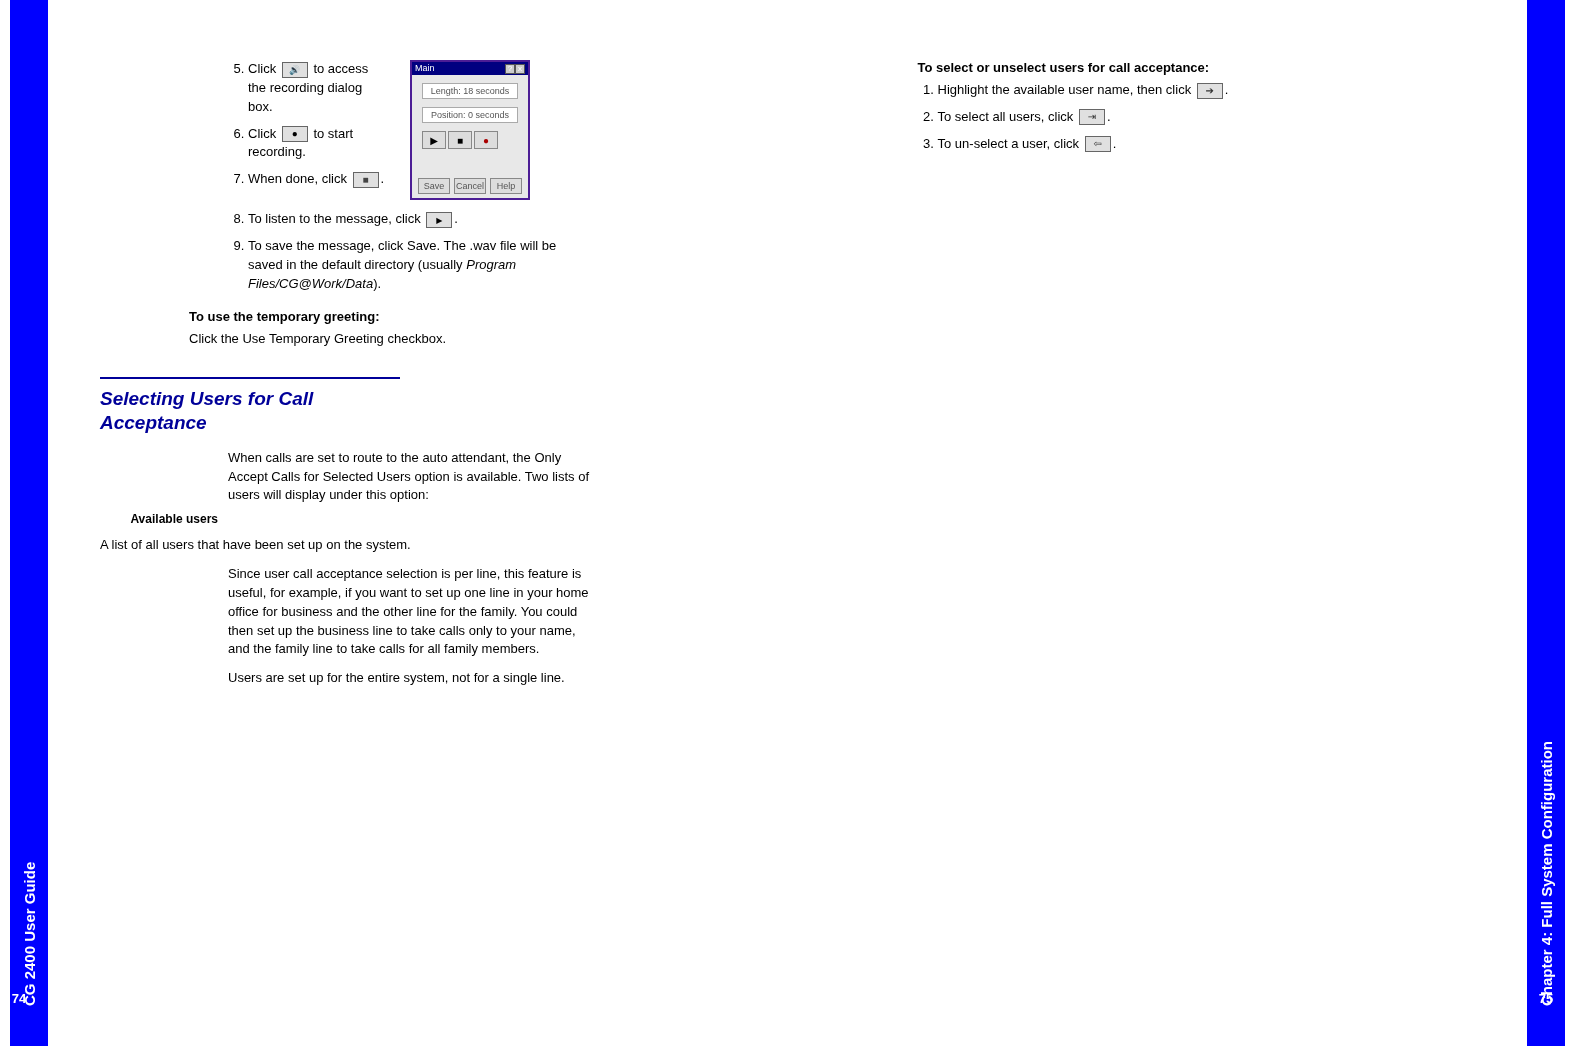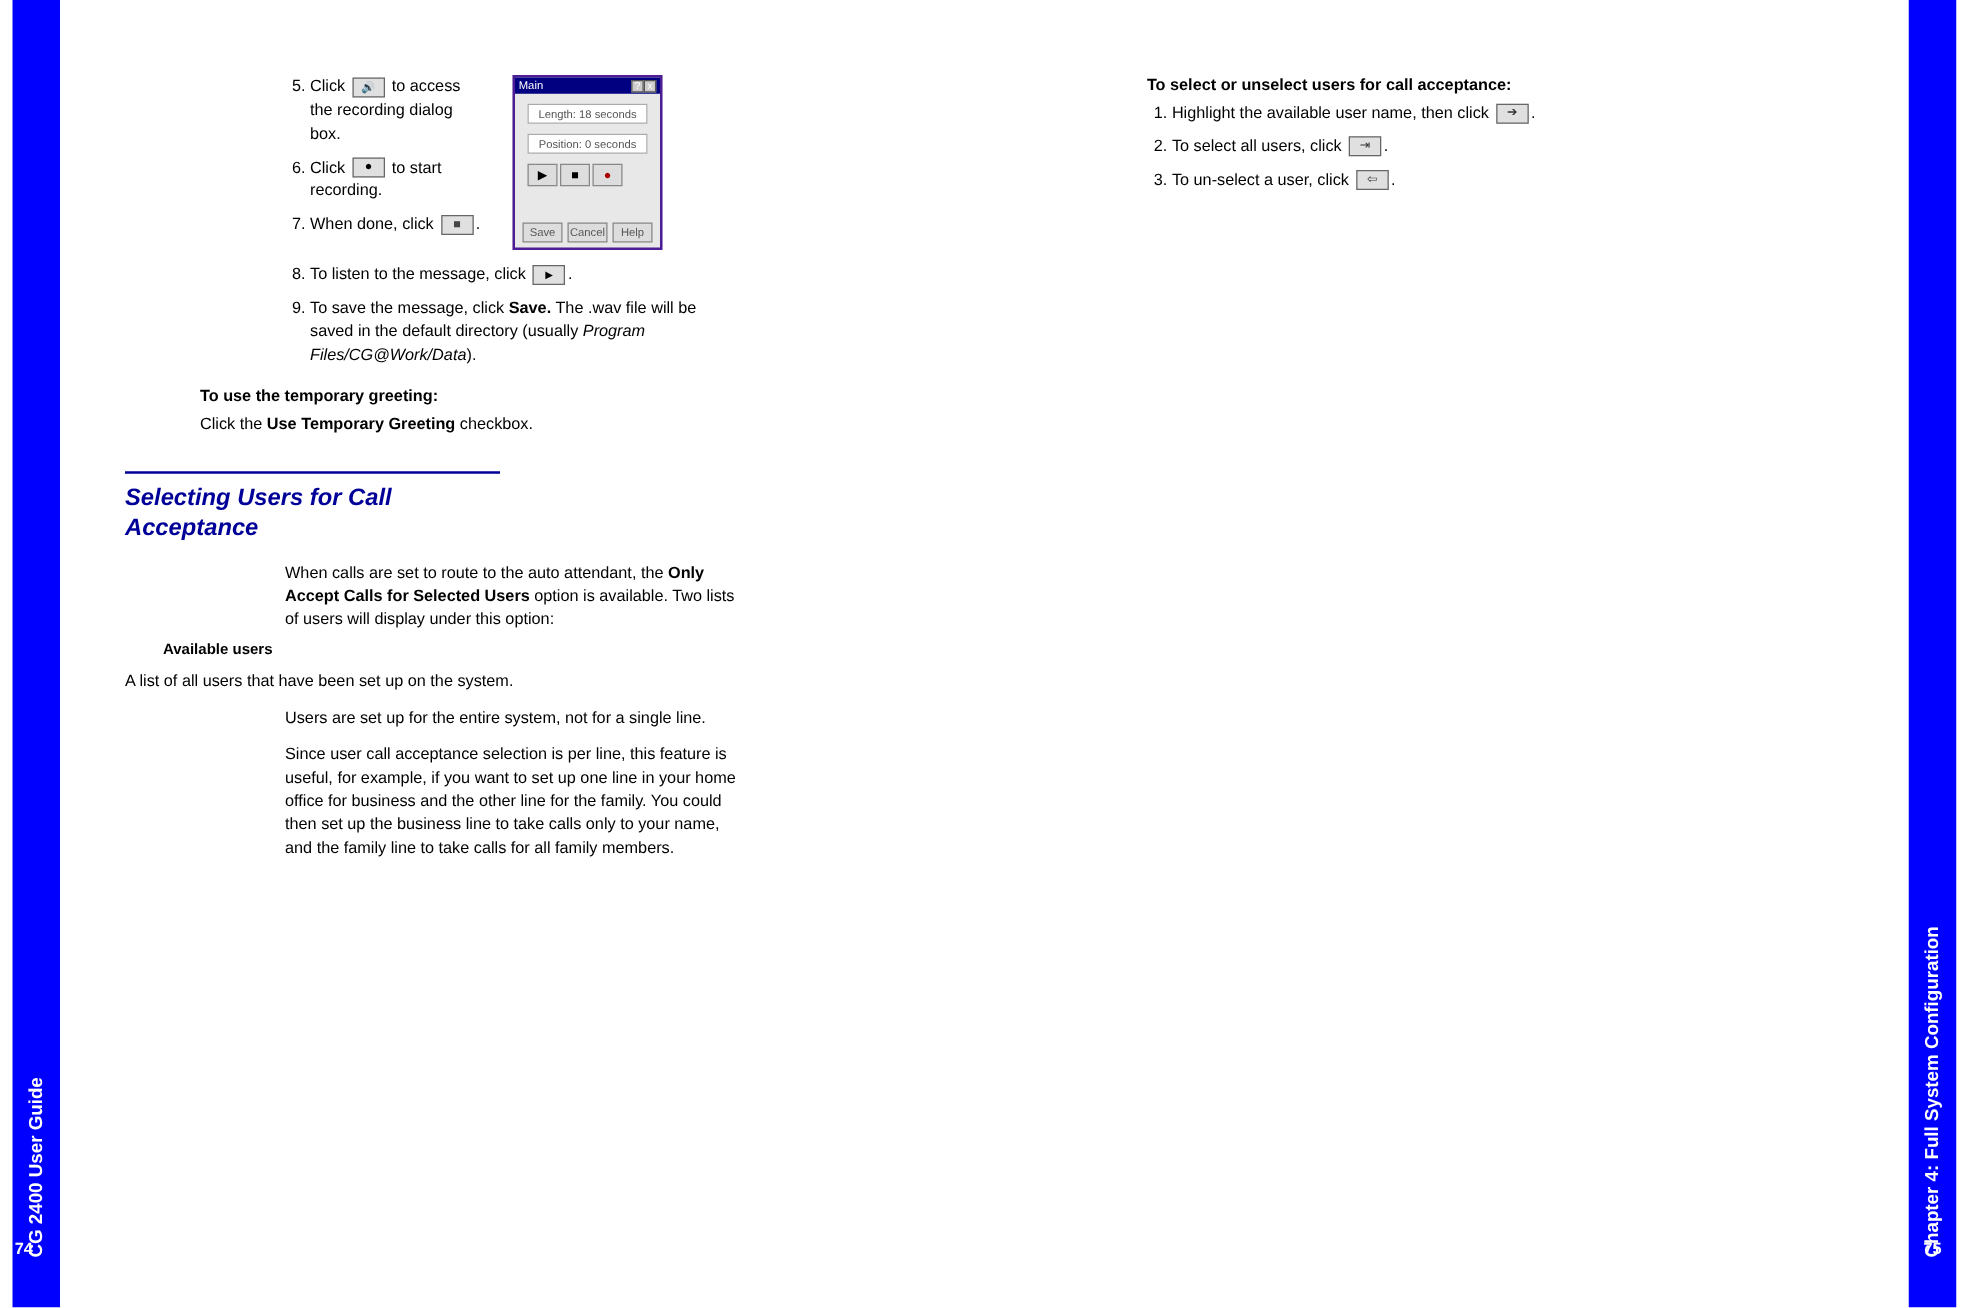--- a/index.html
+++ b/index.html
@@ -181,21 +181,21 @@
     color:#333;
   }
   .icon-speaker::before { content:"🔊"; font-size:9px; }
   .icon-record::before { content:"●"; color:#000; }
   .icon-stop::before { content:"■"; color:#444; }
   .icon-play::before { content:"▶"; color:#000; font-size:8px; }
   .icon-right::before { content:"➔"; font-size:10px; }
   .icon-dright::before { content:"⇥"; font-size:10px; }
   .icon-left::before { content:"⇦"; font-size:10px; }
   .full-steps { margin-top: 10px; width: 360px; }
-  .bold { font-weight: bold; }
+  .bold { font-weight: normal; }
   .italic { font-style: italic; }
   .para { margin-top: 4px; line-height: 1.45; }
   .subhead-bold { font-weight: bold; margin-top: 16px; margin-bottom: 6px; }
   .section-heading {
     color: #000099;
     font-style: italic;
     font-weight: bold;
     font-size: 19px;
     border-top: 2px solid #000099;
     padding-top: 8px;
@@ -267,40 +267,40 @@
           <li>
             <span>To listen to the message, click </span>
             <span class="inline-btn icon-play"></span><span>.</span>
           </li>
           <li>
             <span>To save the message, click </span><span class="bold">Save.</span><span> The .wav file will be saved in the default directory (usually </span><span class="italic">Program Files/CG@Work/Data</span><span>).</span>
           </li>
         </ol>
       </div>
 
-      <div style="margin-left:60px;">
+      <div style="margin-left:89px;">
         <div class="subhead-bold">To use the temporary greeting:</div>
         <div class="para">
           <span>Click the </span><span class="bold">Use Temporary Greeting</span><span> checkbox.</span>
         </div>
       </div>
 
       <div class="section-heading">Selecting Users for Call Acceptance</div>
 
       <div class="body-text">
         <span>When calls are set to route to the auto attendant, the </span><span class="bold">Only Accept Calls for Selected Users </span><span> option is available. Two lists of users will display under this option:</span>
       </div>
 
       <div class="def-row">
         <div class="def-term">Available users</div>
         <div class="def-desc">A list of all users that have been set up on the system.</div>
       </div>
 
+      <div class="body-block">Since user call acceptance selection is per line, this feature is useful, for example, if you want to set up one line in your home office for business and the other line for the family. You could then set up the business line to take calls only to your name, and the family line to take calls for all family members.</div>
       <div class="body-block">Users are set up for the entire system, not for a single line.</div>
-      <div class="body-block">Since user call acceptance selection is per line, this feature is useful, for example, if you want to set up one line in your home office for business and the other line for the family. You could then set up the business line to take calls only to your name, and the family line to take calls for all family members.</div>
     </div>
   </div>
 
   <div class="page page-right">
     <div class="blue-bar-right"></div>
     <div class="side-label-right">Chapter 4: Full System Configuration</div>
     <div class="page-num-right">75</div>
 
     <div class="content-right">
       <div class="subhead-bold">To select or unselect users for call acceptance:</div>

